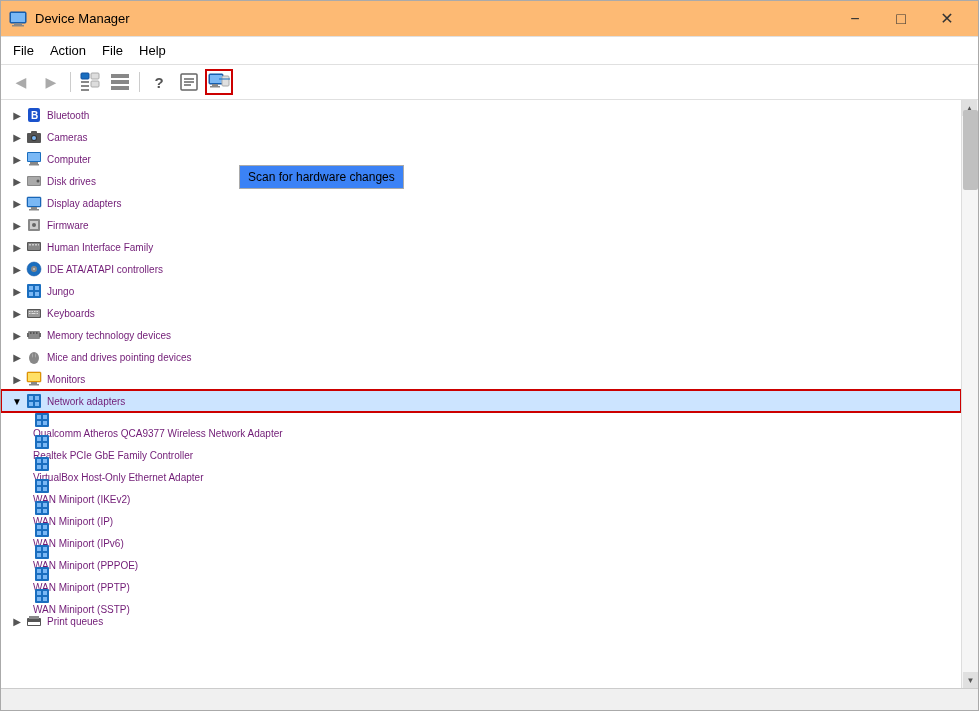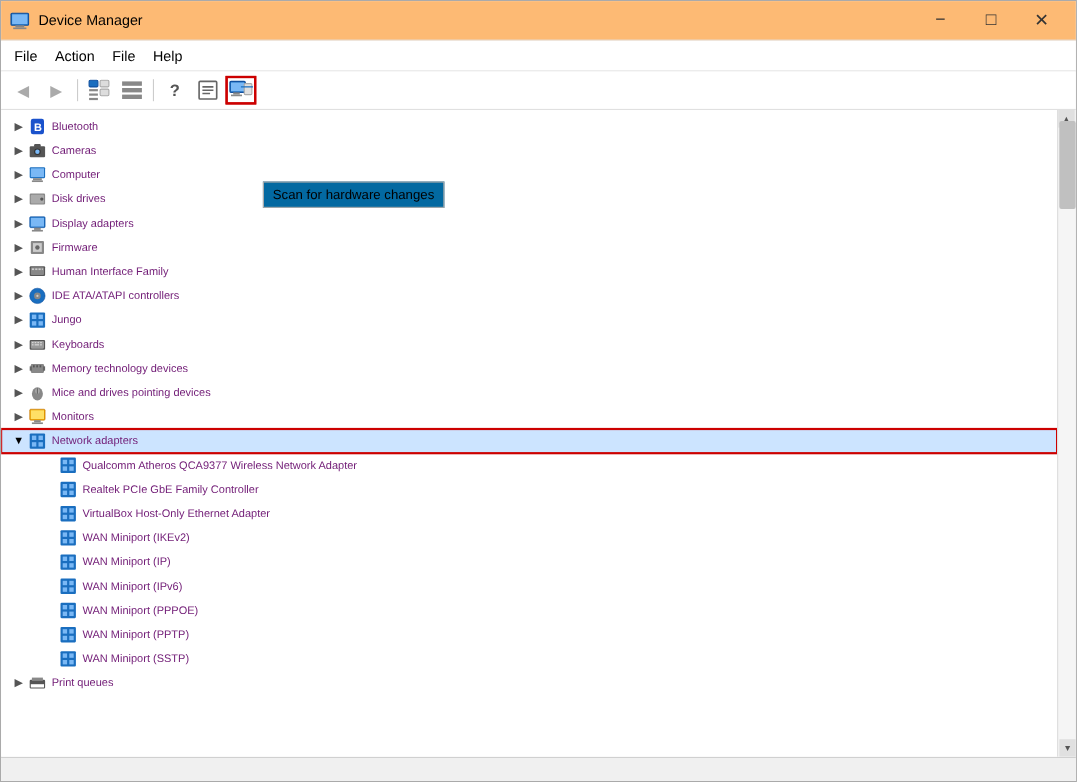--- a/index.html
+++ b/index.html
@@ -85,21 +85,21 @@
       font-size: 16px;
     }
     .toolbar-sep {
       width: 1px;
       height: 20px;
       background: #ccc;
       margin: 0 3px;
     }
     .tooltip {
       position: absolute;
-      background: #0369a1;
+      background: #3b82f6;
       border: 1px solid #aaa;
       padding: 4px 8px;
       font-size: 12px;
       z-index: 100;
       pointer-events: none;
       left: 238px;
       top: 100px;
     }
     .content-area {
       flex: 1;
@@ -160,25 +160,26 @@
       align-items: center;
       justify-content: center;
       flex-shrink: 0;
     }
     .item-label {
       font-size: 10px;
       color: #701a75;
     }
     .child-item {
       display: flex;
-      align-items: center;
+      align-items: flex-start;
       height: 22px;
-      padding-left: 52px;
+      padding-left: 32px;
       cursor: pointer;
       white-space: nowrap;
+      flex-direction: column;
     }
     .bottom-bar {
       height: 22px;
       background: #f0f0f0;
       border-top: 1px solid #ccc;
       display: flex;
       align-items: center;
       padding: 0 8px;
     }
 

